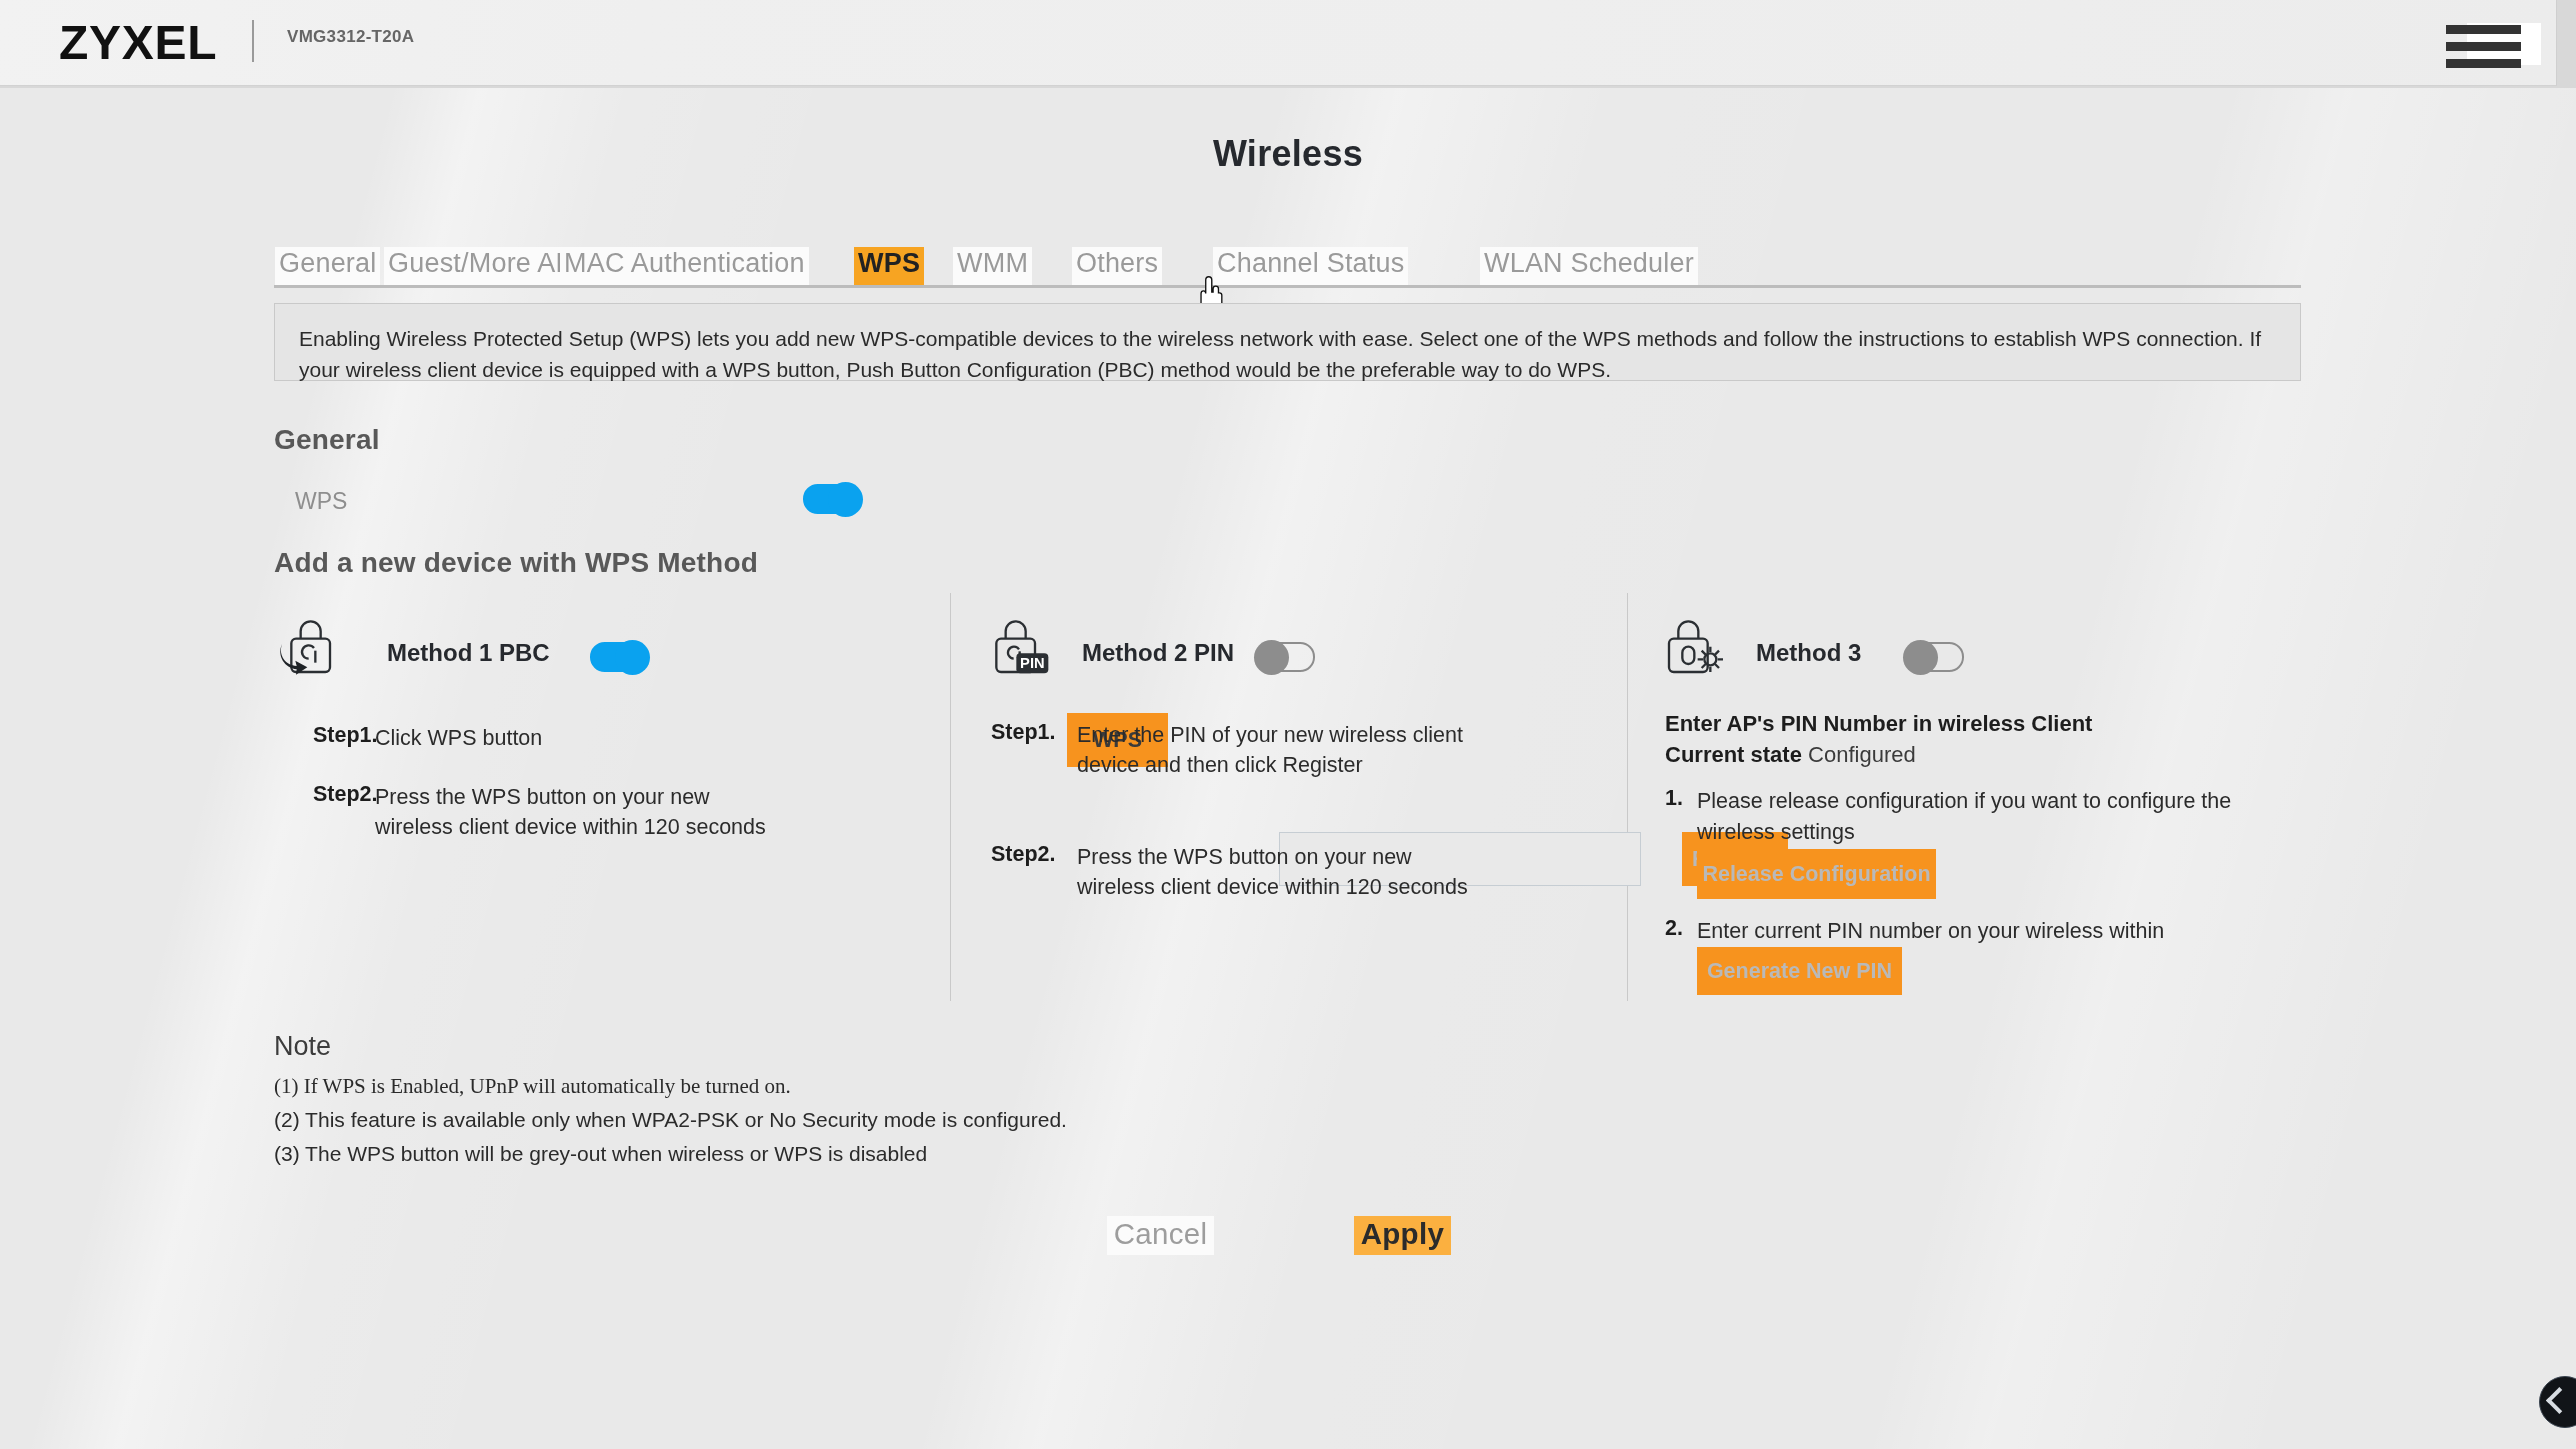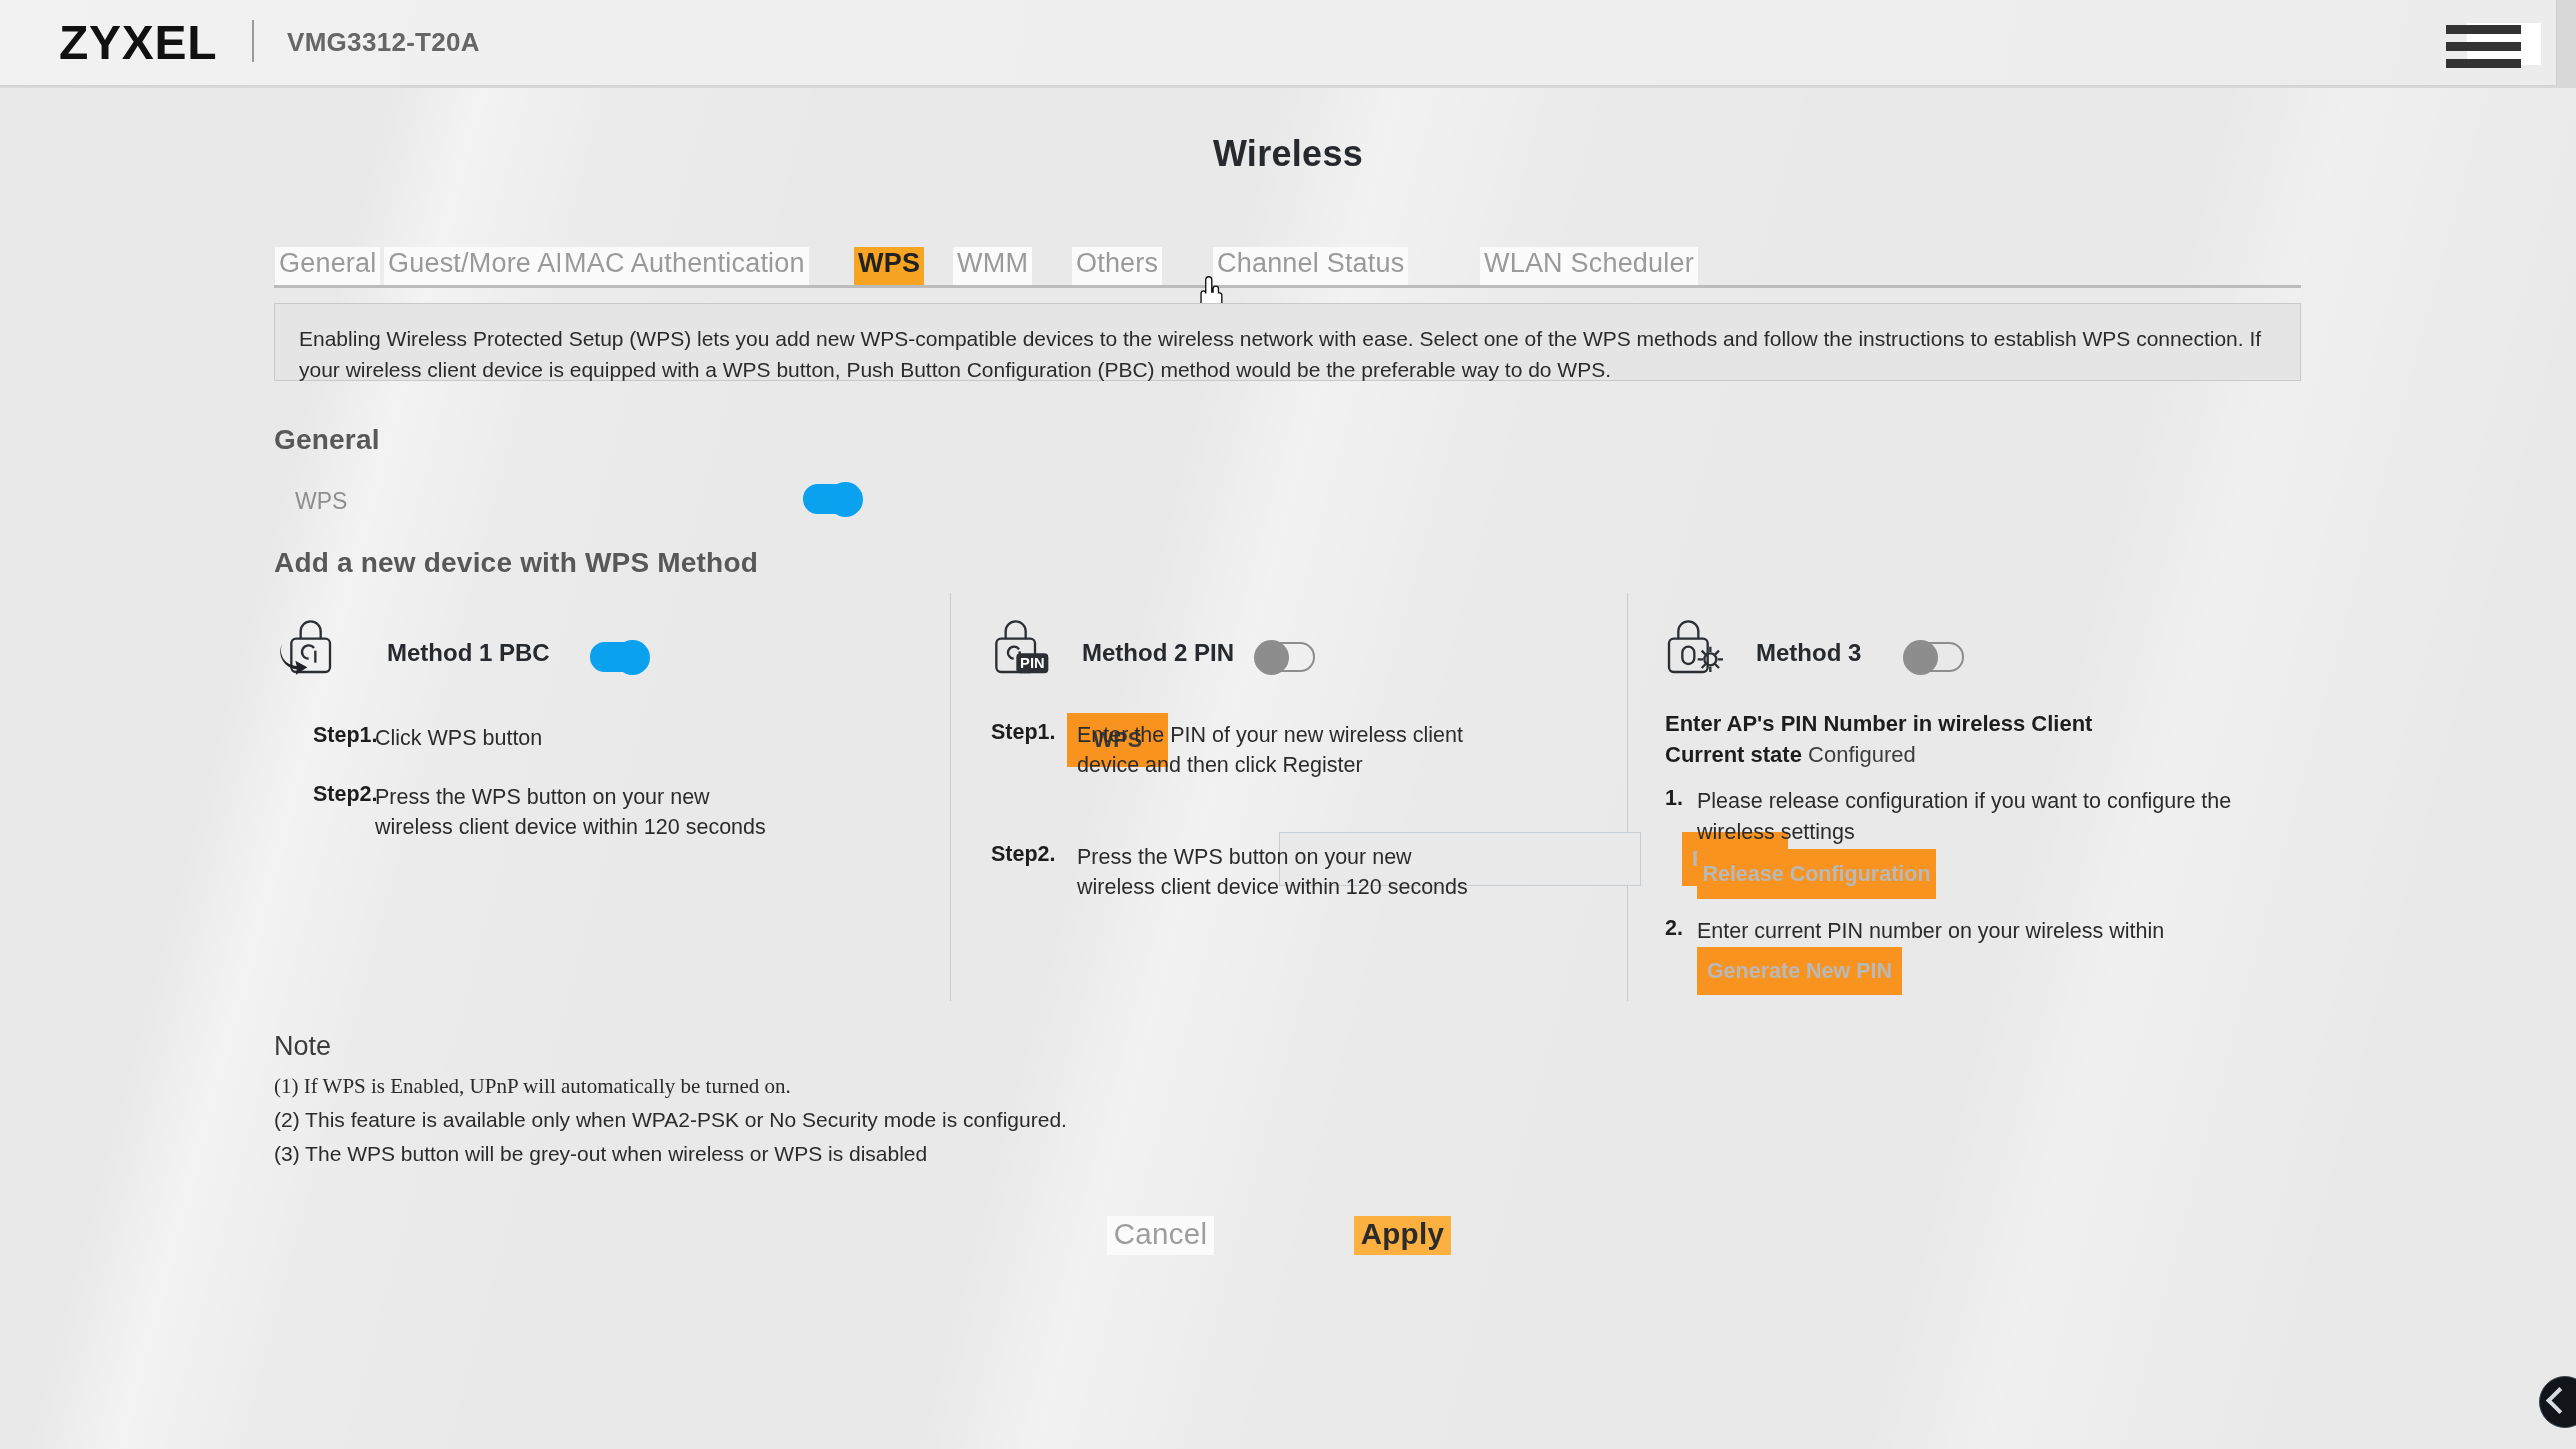--- a/index.html
+++ b/index.html
@@ -57,21 +57,21 @@
     left: 252px;
     top: 20px;
     width: 2px;
     height: 42px;
     background: #9a9a9a;
   }
   .model {
     position: absolute;
     left: 287px;
     top: 27px;
-    font-size: 26px;
+    font-size: 17px;
     font-weight: 700;
     color: #666;
     letter-spacing: 0.3px;
   }
   .hamburger {
     position: absolute;
     right: 14.8px;
     top: 23px;
     width: 74px;
     height: 42px;

